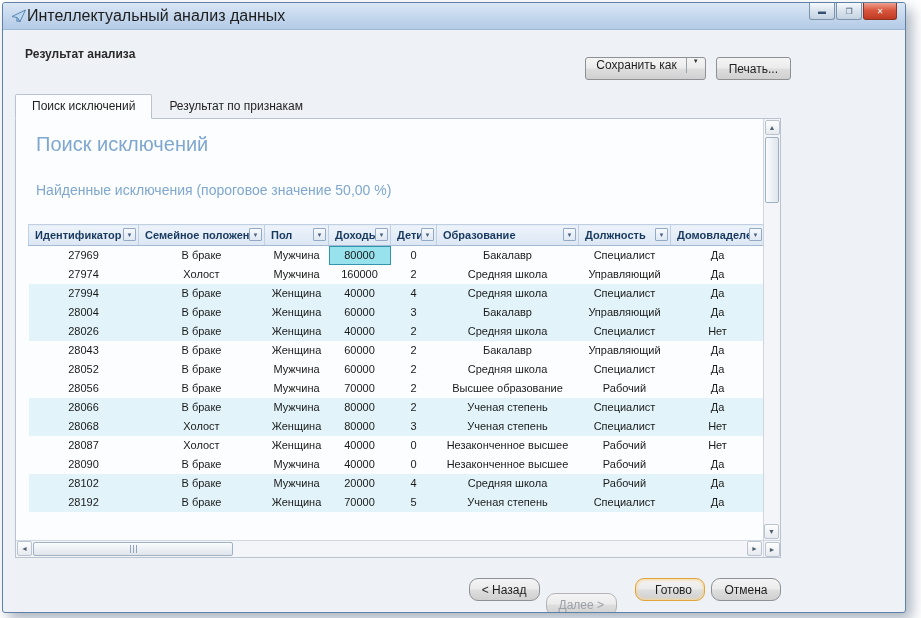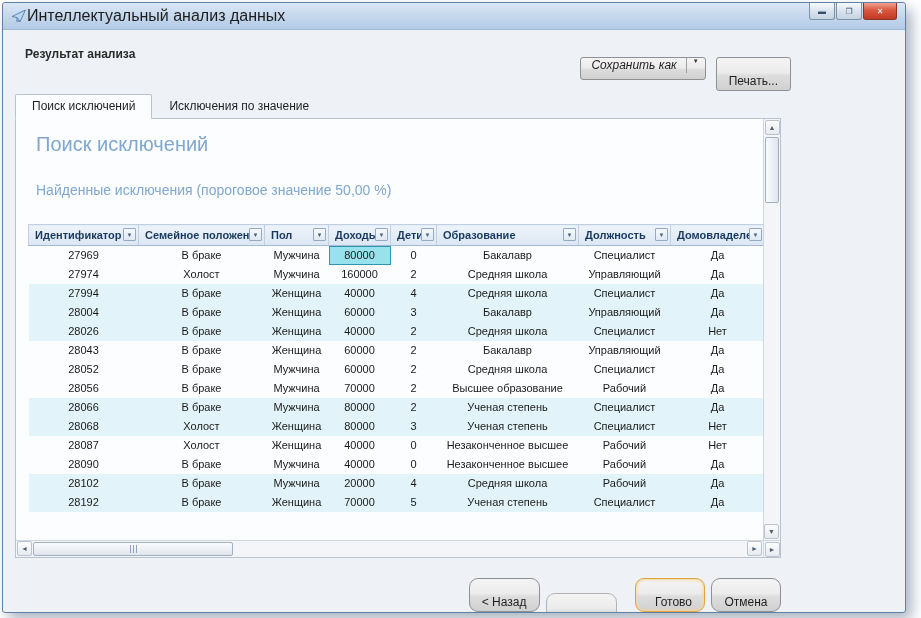--- a/index.html
+++ b/index.html
@@ -30,24 +30,24 @@
                    background: linear-gradient(#efa08e, #d9573f 45%, #c03a22);
                    border-color: #8c3326; }
 
   
   .page-header { position: relative; height: 54px; }
   .page-title { position: absolute; left: 22px; top: 17px; font-size: 12px;
                 font-weight: bold; color: #2a2a2a; }
   .header-buttons { position: absolute; top: 27px; right: 114px; display: flex; gap: 10px; }
 
   .btn { font-family: "Liberation Sans", sans-serif; font-size: 12px; color: #1f1f1f;
-         height: 23px; min-width: 70px; padding: 16px 12px; border: 1px solid #8e9094;
+         height: 23px; min-width: 70px; padding: 4px 12px; border: 1px solid #8e9094;
          border-radius: 3px; cursor: default;
          background: linear-gradient(#f4f4f4, #ececec 45%, #dddddd 55%, #d0d0d0); }
-  .split-button { display: inline-flex; align-items: flex-start; padding: 0 6px 7px 10px; font-style: italic; }
+  .split-button { display: inline-flex; align-items: flex-start; padding: 0 6px 7px 10px; }
   .split-sep { width: 1px; height: 15px; background: #9aa0a6; margin: 0 6px 0 9px; }
   .caret { font-size: 6px; color: #333; }
   .btn.disabled { color: #9aa0a6; border-color: #b3b3b3; margin-top: 15px; }
   .btn.finish { border: 1px solid #e0a43c; box-shadow: inset 0 0 3px 1px #f6d79b; text-align: right; }
 
   
   .tabs { display: flex; margin: 10px 0 0 12px; position: relative; z-index: 2; }
   .tab { padding: 4px 16px 5px; font-size: 12px; color: #1f1f1f; margin-bottom: -1px;
          border: 1px solid transparent; cursor: default; }
   .tab.active { background: #fcfdfe; border-color: #b9c3cf; border-bottom-color: #fcfdfe;
@@ -147,21 +147,21 @@
         <span>Сохранить как</span>
         <span class="split-sep"></span>
         <span class="caret">▼</span>
       </button>
       <button class="btn">Печать...</button>
     </div>
   </div>
 
   <div class="tabs">
     <div class="tab active">Поиск исключений</div>
-    <div class="tab">Исключения по значение</div>
+    <div class="tab">Результат по признакам</div>
   </div>
 
   <div class="panel">
     <div class="panel-inner">
       <h1 class="panel-title">Поиск исключений</h1>
       <h2 class="panel-subtitle">Найденные исключения (пороговое значение 50,00 %)</h2>
 
       <table class="grid">
         <colgroup id="grid-cols">
             <col style="width: 110px;">

